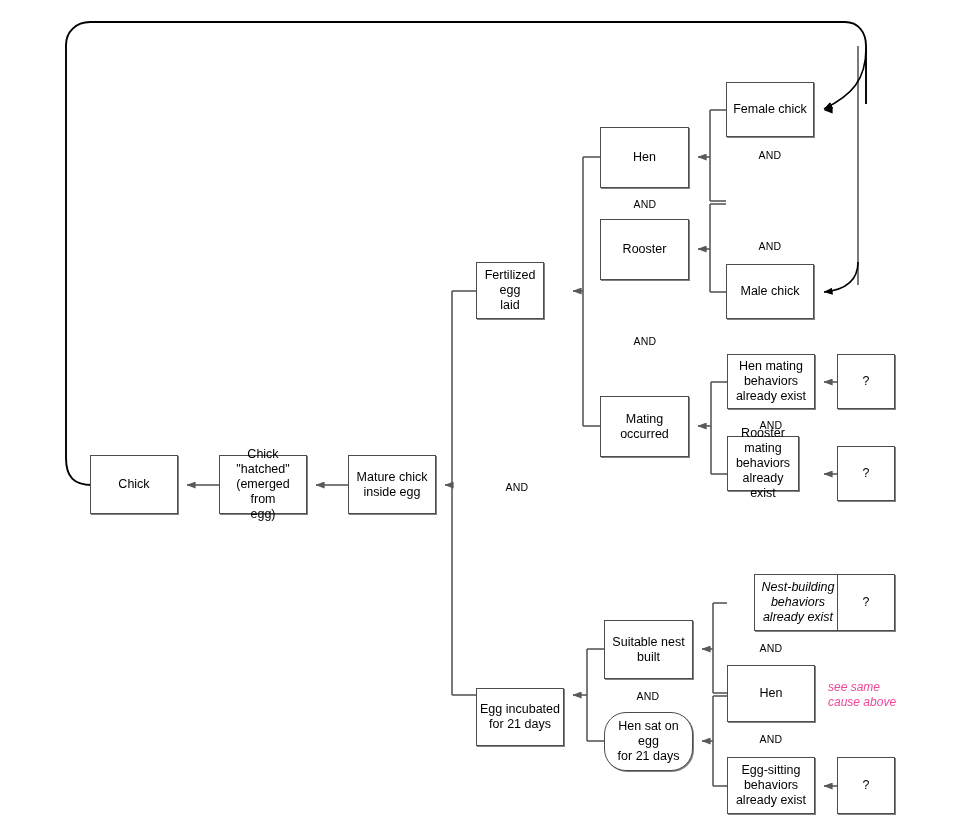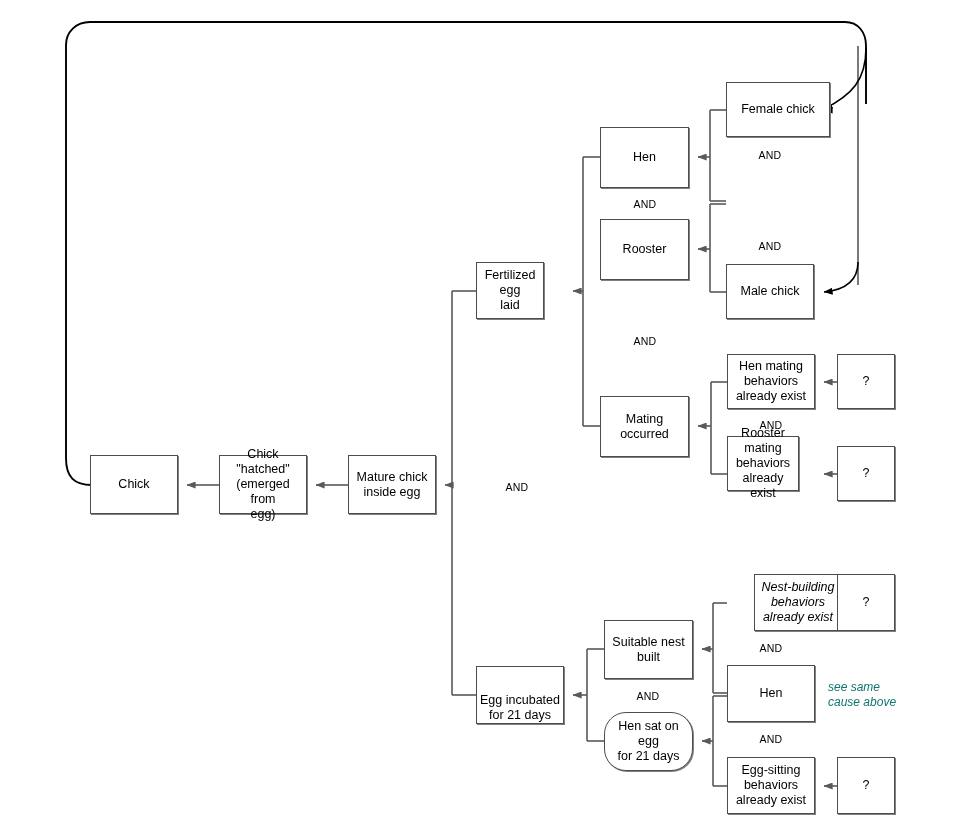--- a/index.html
+++ b/index.html
@@ -54,21 +54,21 @@
     letter-spacing: 0.2px;
     z-index: 2;
     white-space: nowrap;
   }
   .note {
     position: absolute;
     font-family: "Liberation Sans", sans-serif;
     font-style: italic;
     font-size: 12px;
     line-height: 15px;
-    color: #0f766e;
+    color: #ec4899;
     z-index: 2;
     white-space: pre-line;
     text-align: left;
   }
 </style>
 </head>
 <body>
 
 <div id="canvas">
 
@@ -168,21 +168,21 @@
   <div class="node" style="left: 600px; top: 127px; width: 89px; height: 61px;">
     <span>Hen</span>
   </div>
   <div class="node" style="left: 600px; top: 396px; width: 89px; height: 61px;">
     <span>Mating
 occurred</span>
   </div>
   <div class="node" style="left: 600px; top: 219px; width: 89px; height: 61px;">
     <span>Rooster</span>
   </div>
-  <div class="node" style="left: 726px; top: 82px; width: 104px; height: 55px;">
+  <div class="node" style="left: 726px; top: 82px; width: 88px; height: 55px;">
     <span>Female chick</span>
   </div>
   <div class="node" style="left: 726px; top: 264px; width: 88px; height: 55px;">
     <span>Male chick</span>
   </div>
   <div class="node" style="left: 727px; top: 354px; width: 88px; height: 55px;">
     <span>Hen mating
 behaviors
 already exist</span>
   </div>
@@ -190,21 +190,21 @@
     <span>Rooster mating
 behaviors
 already exist</span>
   </div>
   <div class="node" style="left: 837px; top: 354px; width: 58px; height: 55px;">
     <span>?</span>
   </div>
   <div class="node" style="left: 837px; top: 446px; width: 58px; height: 55px;">
     <span>?</span>
   </div>
-  <div class="node" style="left: 476px; top: 666px; width: 88px; height: 58px; align-items: flex-end;">
+  <div class="node" style="left: 476px; top: 688px; width: 88px; height: 58px;">
     <span>Egg incubated
 for 21 days</span>
   </div>
   <div class="node" style="left: 604px; top: 620px; width: 89px; height: 59px;">
     <span>Suitable nest
 built</span>
   </div>
   <div class="node" style="left: 604px; top: 712px; width: 89px; height: 59px; border-radius: 22px;">
     <span>Hen sat on egg
 for 21 days</span>

